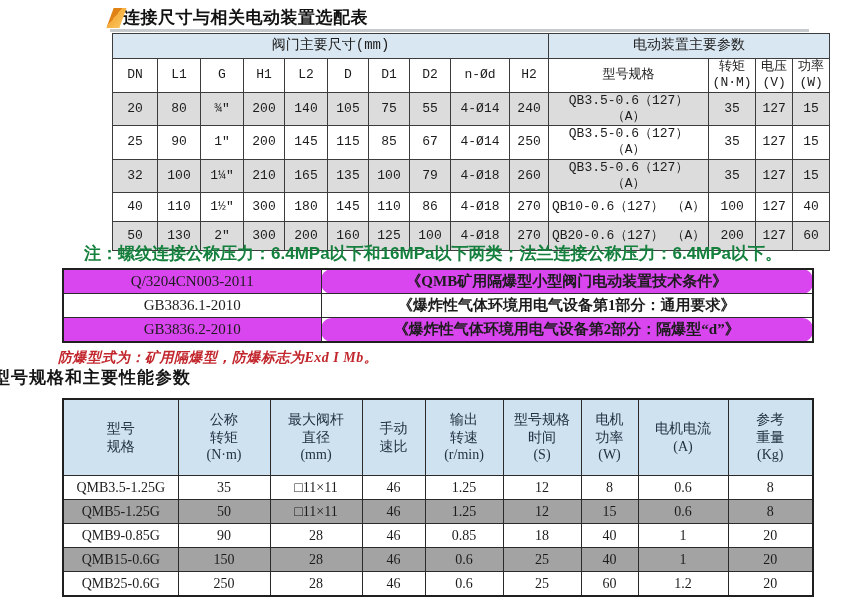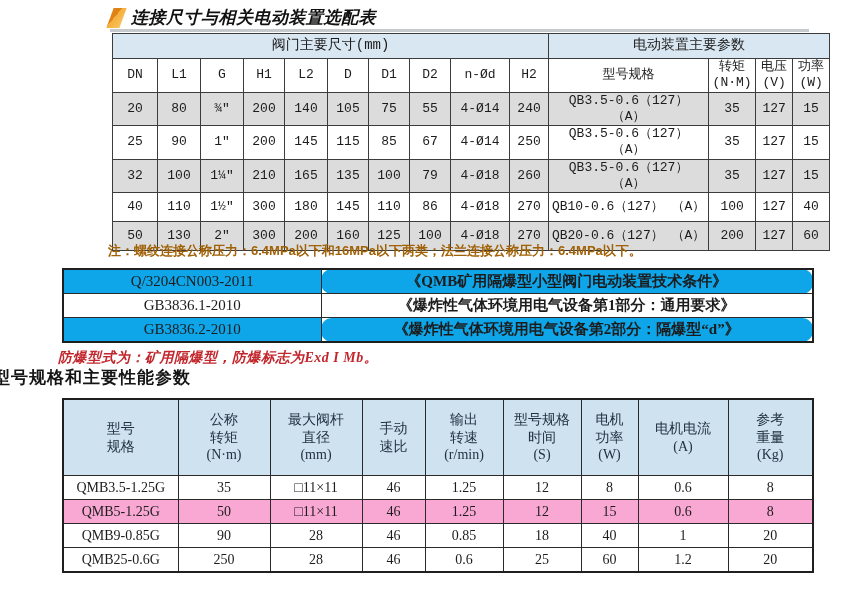--- a/index.html
+++ b/index.html
@@ -1,21 +1,21 @@
 <!DOCTYPE html>
 <html><head>
 <meta charset="utf-8">
 <style>
   html,body{margin:0;padding:0;background:#fff;}
   #page{
     position:relative;width:866px;height:603px;background:#ffffff;
     overflow:hidden;font-family:"Liberation Serif","DejaVu Serif",serif;color:#1c1c1c;
   }
   
-  .title-row{position:absolute;left:110px;top:6px;display:flex;align-items:center;gap:8px;font-style:italic;}
+  .title-row{position:absolute;left:110px;top:6px;display:flex;align-items:center;gap:0;}
   .marker{
     width:13px;height:20px;transform:skewX(-20deg);
     background:linear-gradient(115deg,#df8317 0%,#df8317 38%,#f6ae3c 38%,#f9c35e 100%);
   }
   .page-title{
     font-family:"Liberation Sans","DejaVu Sans",sans-serif;
     font-weight:bold;font-size:17px;color:#111;letter-spacing:.5px;
   }
   .title-rule{position:absolute;left:110px;top:29px;width:699px;height:3px;background:#c7cacd;}
 
@@ -29,32 +29,32 @@
 
   
   .dim-wrap{position:absolute;left:112px;top:33px;}
   .dim{width:697px;border:1.5px solid #2e2e2e;font-size:13px;font-family:Liberation Mono, monospace;}
   .dim thead tr.grp th{height:24px;background:#d9e7f2;font-size:14px;font-weight:normal;}
   .dim thead tr.cols th{height:32px;background:#ffffff;font-weight:normal;font-size:13px;}
   .dim tbody td{height:28px;}
 
   
   .note{
-    position:absolute;left:108px;top:242px;
+    position:absolute;left:84px;top:242px;
     font-family:"Liberation Sans","DejaVu Sans",sans-serif;
-    font-weight:bold;font-size:13px;color:#a16207;
+    font-weight:bold;font-size:17px;color:#15803d;
   }
 
   
   .std-wrap{position:absolute;left:62px;top:268px;}
   .std{width:750px;border:2px solid #1f1f1f;font-size:15px;}
   .std td{height:23px;border:1.5px solid #2a2a2a;}
   .std td.code{font-size:15px;}
   .std td.doc{font-weight:bold;border-radius:11px;}
-  .std tr.shaded td{background:#0ea5e9;}
+  .std tr.shaded td{background:#d946ef;}
 
   
   .exp-note{
     position:absolute;left:58px;top:349px;
     font-weight:bold;font-size:14px;color:#c2272d;letter-spacing:.5px;font-style:italic;
   }
 
   
   .section-title{
     position:absolute;left:-7px;top:366px;
@@ -63,21 +63,21 @@
   }
 
   
   .perf-wrap{position:absolute;left:62px;top:398px;}
   .perf{width:690px;border:2px solid #1f1f1f;font-size:14px;}
   .perf thead th{
     height:75px;background:#cfe2ef;font-weight:normal;
     color:#223242;font-size:14px;border:1.5px solid #2a2a2a;
   }
   .perf tbody td{height:23px;border:1.5px solid #2a2a2a;}
-  .perf tr.shaded td{background:#f9a8d4;}
+  .perf tr.shaded td{background:#a3a3a3;}
 </style>
 </head>
 <body>
 
 <div id="page">
 
   <div class="title-row">
     <div class="marker"></div>
     <div class="page-title">连接尺寸与相关电动装置选配表</div>
   </div>
@@ -308,20 +308,31 @@
             <td>QMB9-0.85G</td>
             <td>90</td>
             <td>28</td>
             <td>46</td>
             <td>0.85</td>
             <td>18</td>
             <td>40</td>
             <td>1</td>
             <td>20</td>
           </tr>
+          <tr class="shaded">
+            <td>QMB15-0.6G</td>
+            <td>150</td>
+            <td>28</td>
+            <td>46</td>
+            <td>0.6</td>
+            <td>25</td>
+            <td>40</td>
+            <td>1</td>
+            <td>20</td>
+          </tr>
           <tr>
             <td>QMB25-0.6G</td>
             <td>250</td>
             <td>28</td>
             <td>46</td>
             <td>0.6</td>
             <td>25</td>
             <td>60</td>
             <td>1.2</td>
             <td>20</td>

